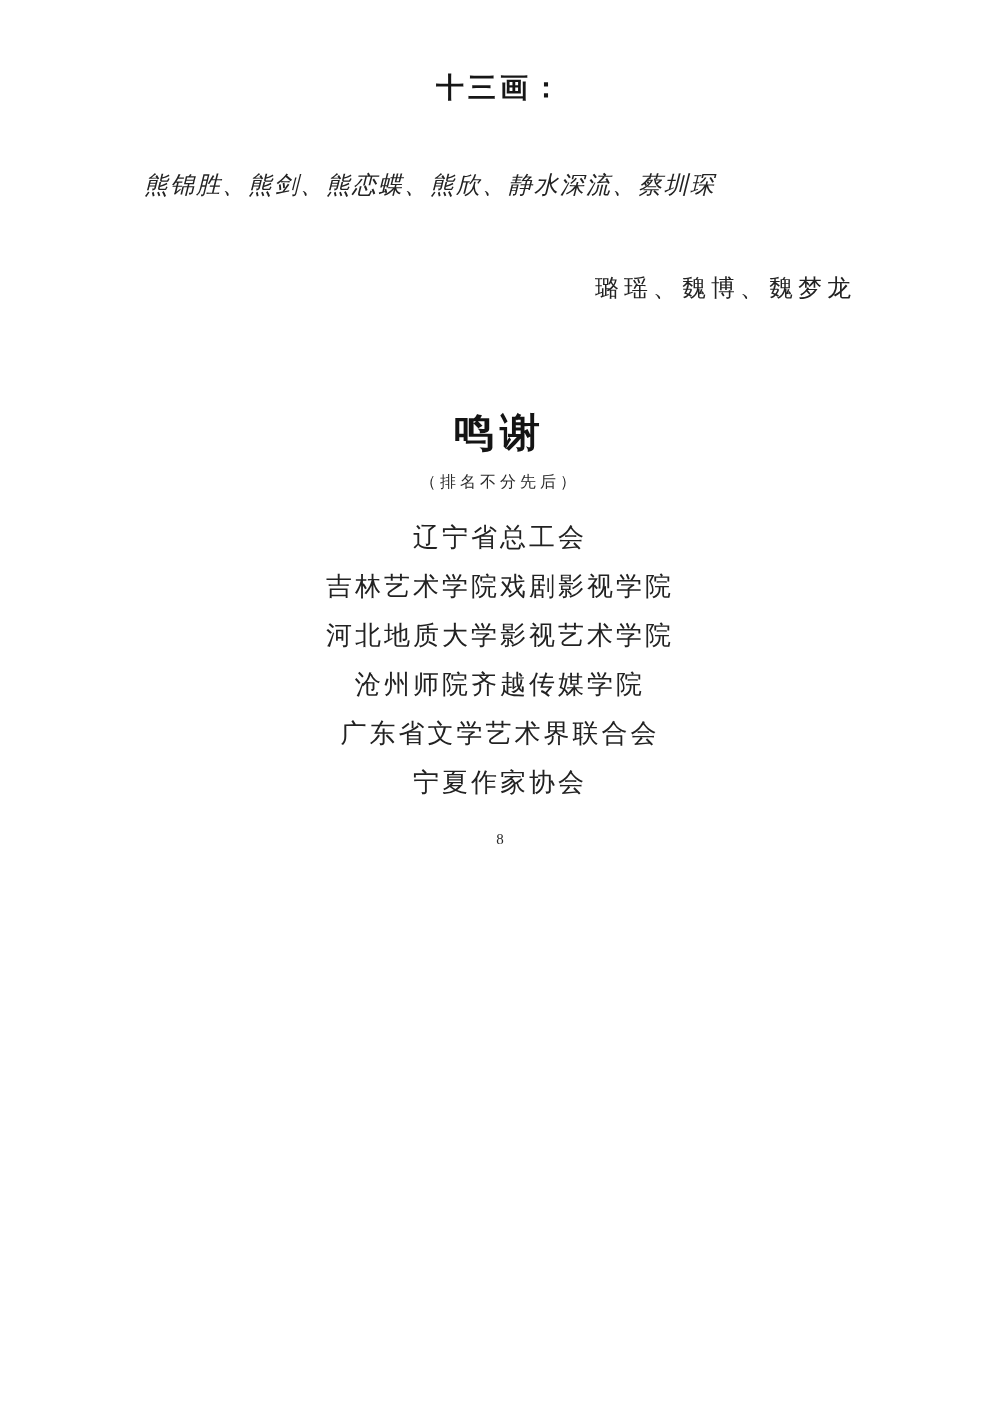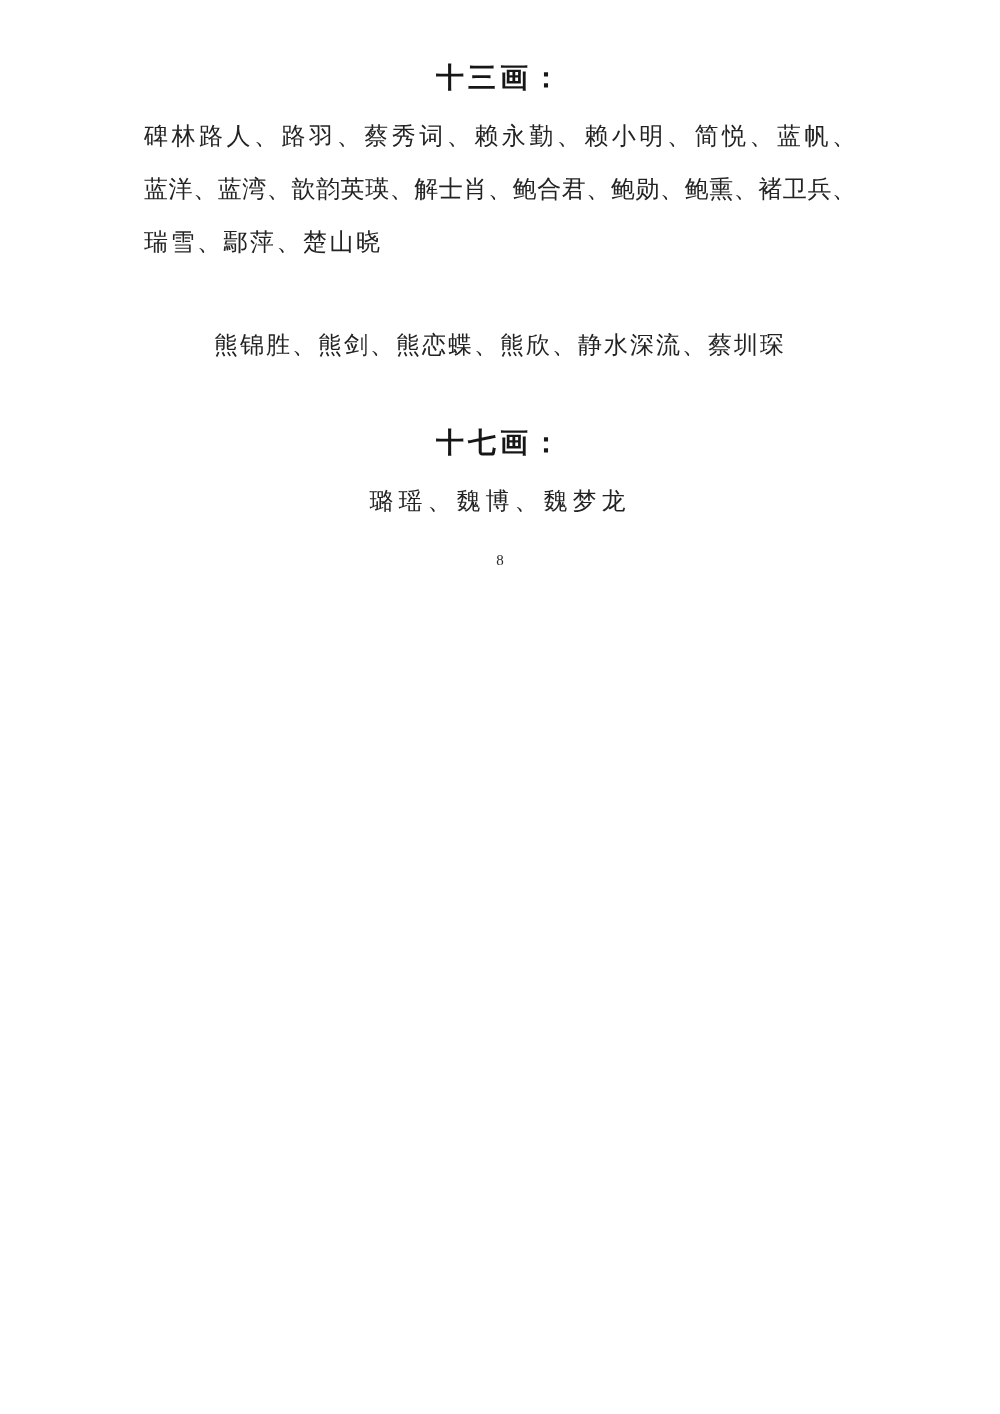--- a/index.html
+++ b/index.html
@@ -10,21 +10,21 @@
   body {
     width: 1000px;
     height: 1414px;
     position: relative;
     font-family: "Liberation Serif", "DejaVu Serif", serif;
     color: #1f1f1f;
     overflow: hidden;
   }
   .page {
     width: 712px;
-    margin: 4px auto;
+    margin: 14px auto;
     padding-top: 53px;
     box-sizing: border-box;
   }
   
   .stroke-heading {
     font-family: "Liberation Sans", "DejaVu Sans", sans-serif;
     font-weight: bold;
     font-size: 28px;
     line-height: 42px;
     text-align: center;
@@ -43,25 +43,26 @@
   .name-line.fill {
     white-space: normal;
     text-align: justify;
     text-align-last: justify;
   }
   .name-line.start {
     text-align: left;
     letter-spacing: 2.5px;
   }
   .name-line.middle {
-    text-align: center;
+    text-align: left;
     letter-spacing: 2px;
+    font-style: italic;
   }
   .name-line.middle-wide {
-    text-align: center;
+    text-align: right;
     letter-spacing: 5px;
   }
   
   .ack { margin-top: 94px; }
   .ack-title {
     font-family: "Liberation Sans", "DejaVu Sans", sans-serif;
     font-weight: bold;
     font-size: 40px;
     line-height: 46px;
     text-align: center;
@@ -91,41 +92,47 @@
     color: #2a2a2a;
   }
 </style>
 </head>
 <body>
 
 <div class="page">
 
   <div class="stroke-section">
     <div class="stroke-heading">十三画：</div>
-    <div class="name-lines">
-      <div class="name-line fill">碑林路人、路羽、蔡秀词、赖永勤、赖小明、简悦、蓝帆、</div>
-      <div class="name-line fill">蓝洋、蓝湾、歆韵英瑛、解士肖、鲍合君、鲍勋、鲍熏、褚卫兵、</div>
-      <div class="name-line start">瑞雪、鄢萍、楚山晓</div>
-    </div>
   </div>
 
   <div class="stroke-section">
     <div class="name-lines">
       <div class="name-line middle">熊锦胜、熊剑、熊恋蝶、熊欣、静水深流、蔡圳琛</div>
     </div>
   </div>
 
   <div class="stroke-section">
     <div class="name-lines">
     </div>
   </div>
 
   <div class="stroke-section">
-    <div class="stroke-heading">十七画：</div>
     <div class="name-lines">
       <div class="name-line middle-wide">璐瑶、魏博、魏梦龙</div>
     </div>
   </div>
 
+  <div class="ack">
+    <div class="ack-title">鸣谢</div>
+    <div class="ack-note">（排名不分先后）</div>
+    <div class="org-list">
+      <div class="org-item">辽宁省总工会</div>
+      <div class="org-item">吉林艺术学院戏剧影视学院</div>
+      <div class="org-item">河北地质大学影视艺术学院</div>
+      <div class="org-item">沧州师院齐越传媒学院</div>
+      <div class="org-item">广东省文学艺术界联合会</div>
+      <div class="org-item">宁夏作家协会</div>
+    </div>
+  </div>
 
   <div class="page-number">8</div>
 
 </div>
 
 </body></html>

